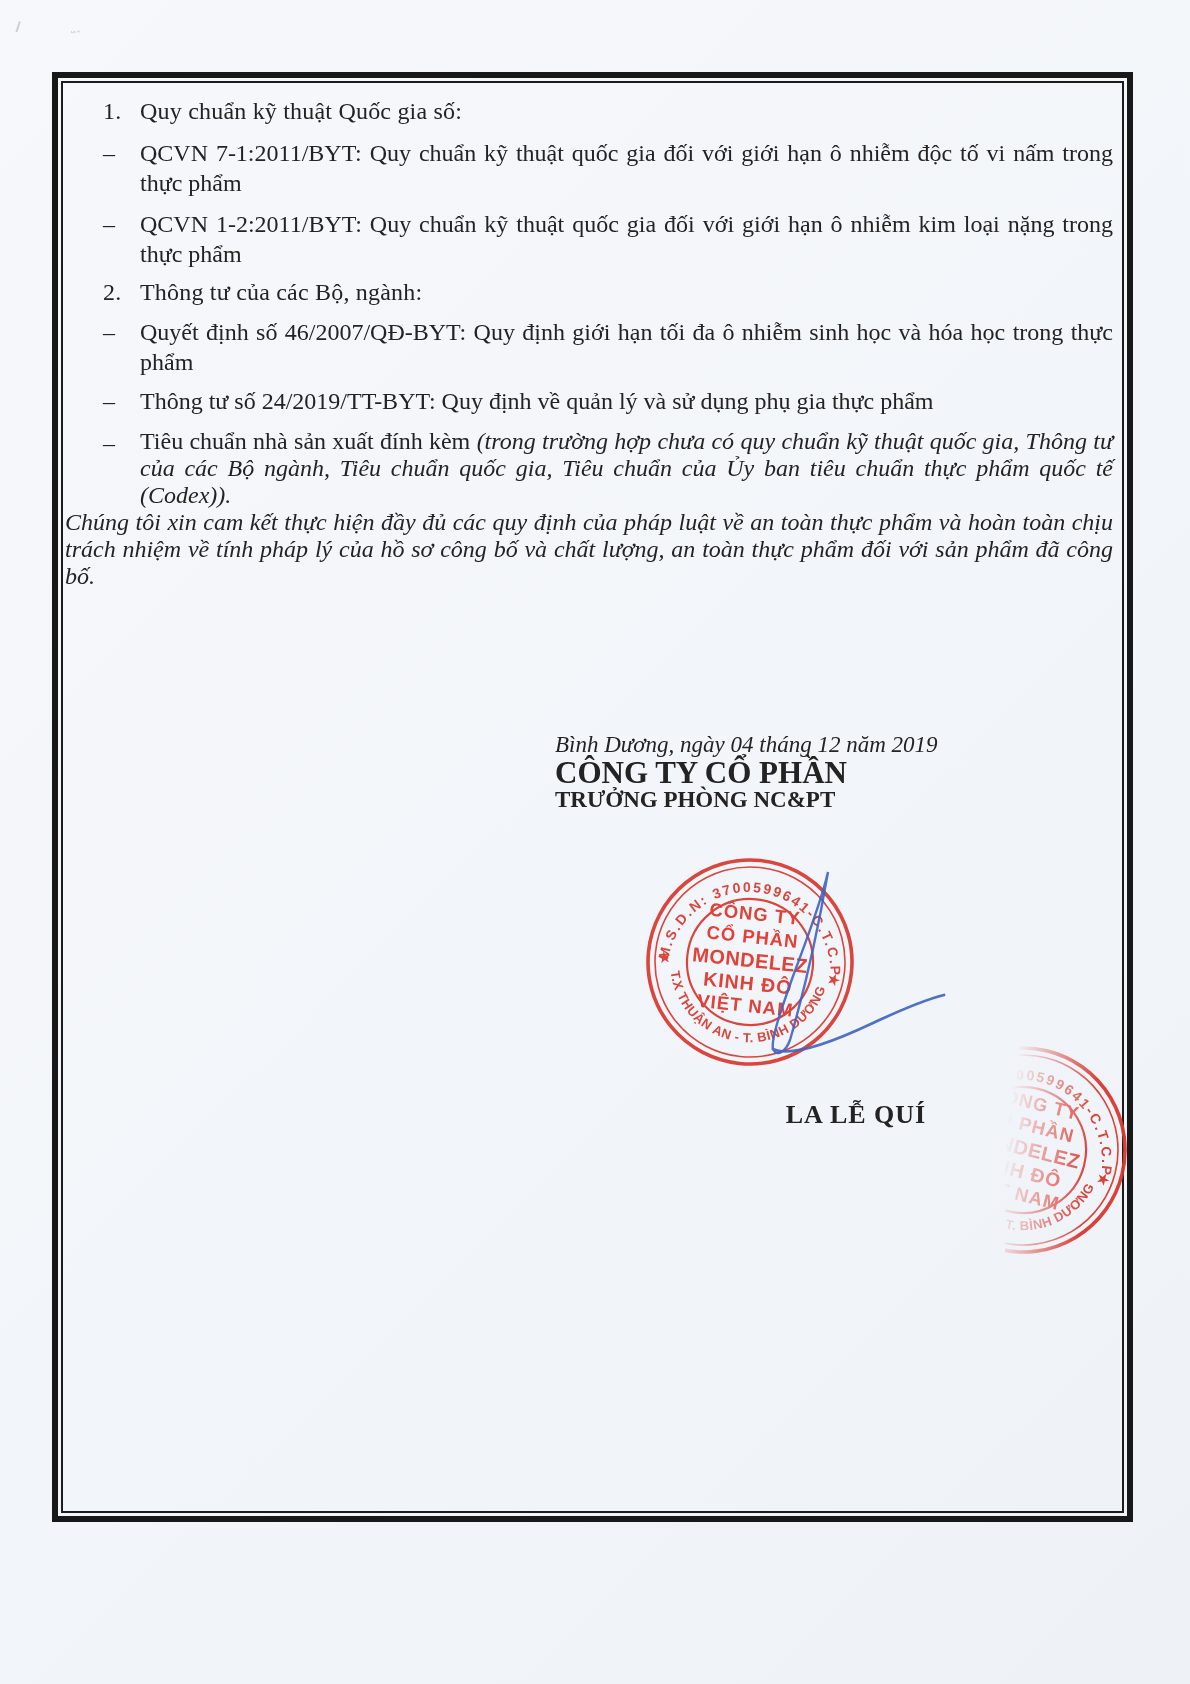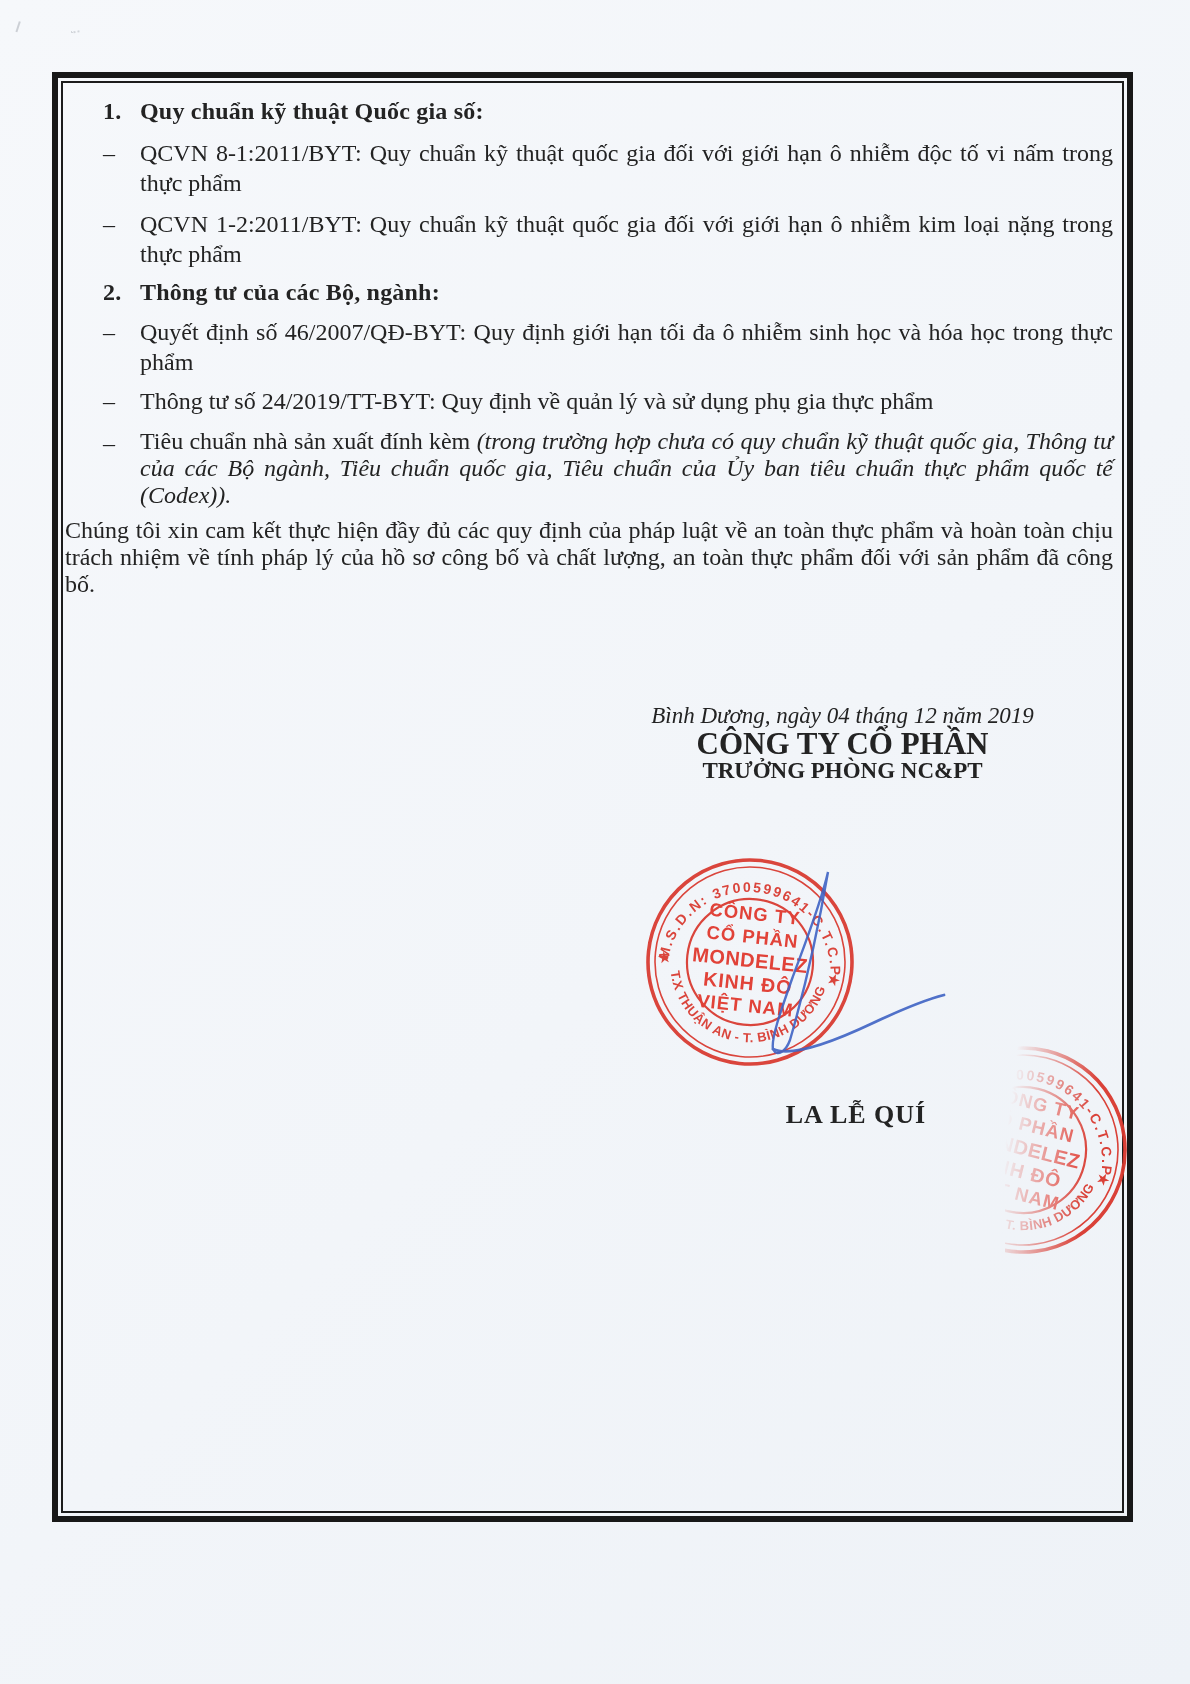--- a/index.html
+++ b/index.html
@@ -24,32 +24,32 @@
   
   .speck{position:absolute;opacity:.38;}
   .speck-a{left:17px;top:22px;width:5px;height:11px;border-left:2px solid #8a8f98;transform:rotate(18deg);}
   .speck-b{left:70px;top:24px;width:9px;height:7px;border-bottom:2px dotted #9aa0a8;transform:rotate(-8deg);}
 
   
   .content{
     position:absolute;left:65px;top:88px;width:1048px;
     font-size:24px;line-height:30px;
   }
-  .sec-head{font-weight:bold;letter-spacing:.2px;}
+  .sec-head{font-weight:normal;letter-spacing:.2px;}
   .sec-head .num{display:inline-block;width:37px;margin-left:38px;}
   .bullet{display:flex;}
   .bullet .dash{flex:none;width:37px;margin-left:38px;}
   .bullet .btext{flex:1;text-align:justify;}
   .bullet.tight .btext{line-height:27px;}
   .btext i{font-style:italic;}
-  .commitment{margin-top:8px;text-align:justify;line-height:27px;}
+  .commitment{margin-top:0;text-align:justify;line-height:27px;font-style:italic;}
 
   
   .sigblock{
-    position:absolute;left:555px;top:702px;width:575px;text-align:center;
+    position:absolute;left:555px;top:731px;width:575px;text-align:left;
   }
   .place-date{font-style:italic;font-size:23px;line-height:28px;}
   .company-1{font-weight:bold;font-size:31px;line-height:27px;}
   .company-2{font-weight:bold;font-size:24px;line-height:27px;margin-top:14px;}
   .signer-title{font-weight:bold;font-size:23px;line-height:27px;}
   .signer-name{
     position:absolute;left:656px;top:1100px;width:400px;text-align:center;
     font-weight:bold;font-size:26px;letter-spacing:1px;
   }
 
@@ -79,21 +79,21 @@
     <div class="inner-rule"></div>
   </div>
 
   <div class="content">
 
     <div class="sec-head" style="margin-top:8px;">
       <span class="num">1.</span><span>Quy chuẩn kỹ thuật Quốc gia số:</span>
     </div>
     <div class="bullet" style="margin-top:12px;">
       <span class="dash">–</span>
-      <div class="btext">QCVN 8-1:2011/BYT: Quy chuẩn kỹ thuật quốc gia đối với giới hạn ô nhiễm độc tố vi nấm trong thực phẩm</div>
+      <div class="btext">QCVN 7-1:2011/BYT: Quy chuẩn kỹ thuật quốc gia đối với giới hạn ô nhiễm độc tố vi nấm trong thực phẩm</div>
     </div>
     <div class="bullet" style="margin-top:11px;">
       <span class="dash">–</span>
       <div class="btext">QCVN 1-2:2011/BYT: Quy chuẩn kỹ thuật quốc gia đối với giới hạn ô nhiễm kim loại nặng trong thực phẩm</div>
     </div>
 
     <div class="sec-head" style="margin-top:8px;">
       <span class="num">2.</span><span>Thông tư của các Bộ, ngành:</span>
     </div>
     <div class="bullet" style="margin-top:10px;">

